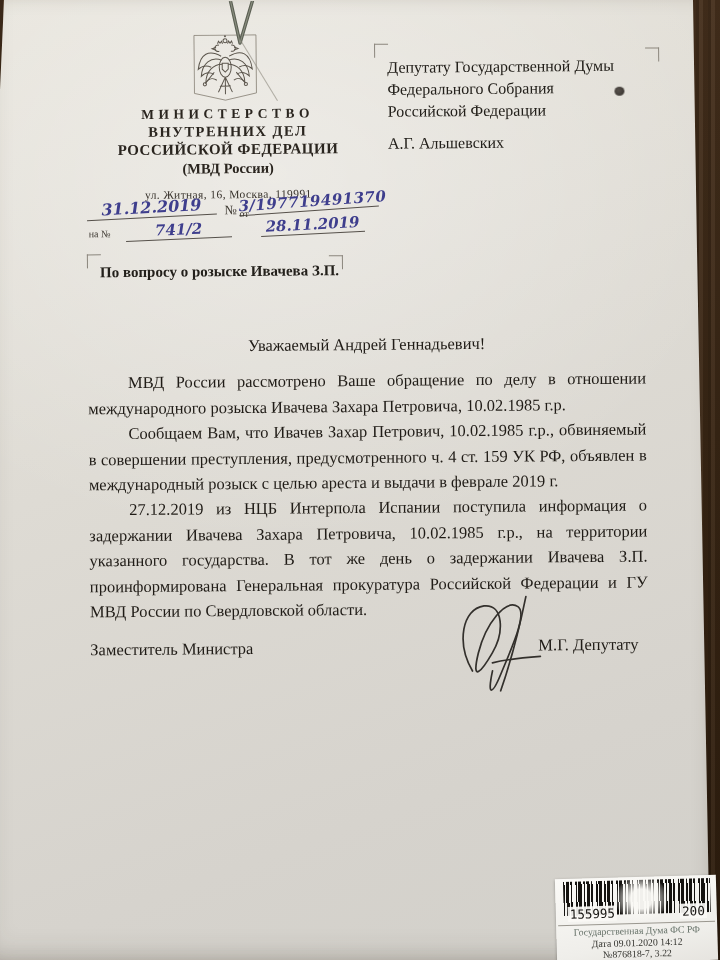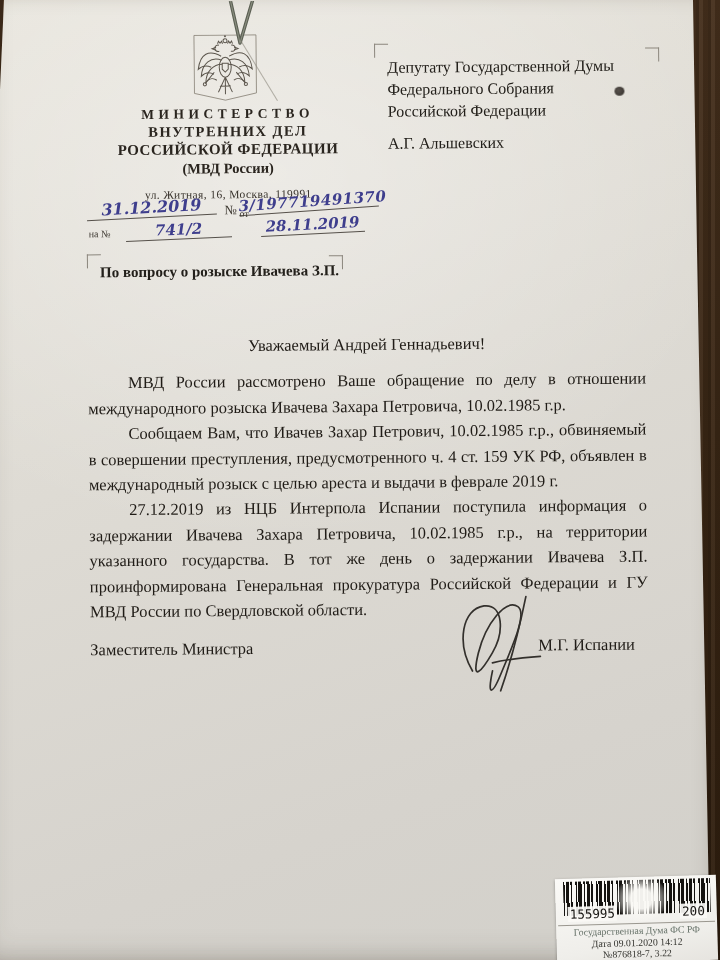--- a/index.html
+++ b/index.html
@@ -176,21 +176,21 @@
     </div>
 
     <div class="sig-title">Заместитель Министра</div>
     <svg class="sig-svg" viewBox="0 0 120 110">
       <g fill="none" stroke="#33302c" stroke-width="1.7" stroke-linecap="round">
         <path d="M32,80 C16,52 22,18 44,15 C64,13 64,42 52,62 C42,79 30,94 38,62 C46,32 66,8 78,16 C88,23 70,60 60,84 C52,103 46,107 52,80"></path>
         <path d="M86,6 C80,34 70,72 60,100"></path>
         <path d="M52,72 C68,68 84,67 100,66"></path>
       </g>
     </svg>
-    <div class="sig-name">М.Г. Испании</div>
+    <div class="sig-name">М.Г. Депутату</div>
   </div>
 
   <div class="sticker">
     <div class="barcode">
       <div class="glare"></div>
     </div>
     <div class="bc-digits">
       <span>155995</span>
       <span>200</span>
     </div>

